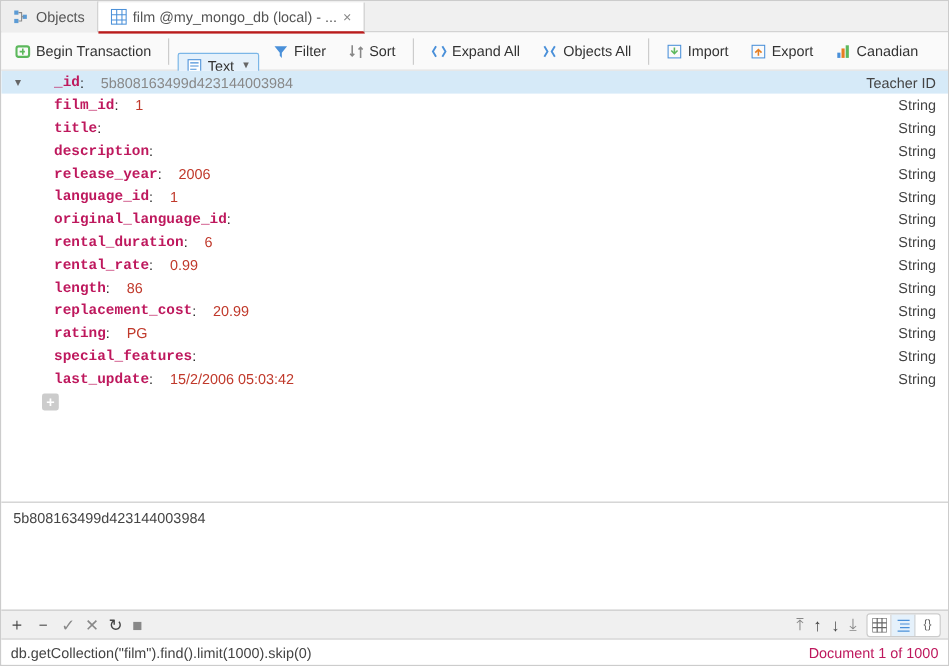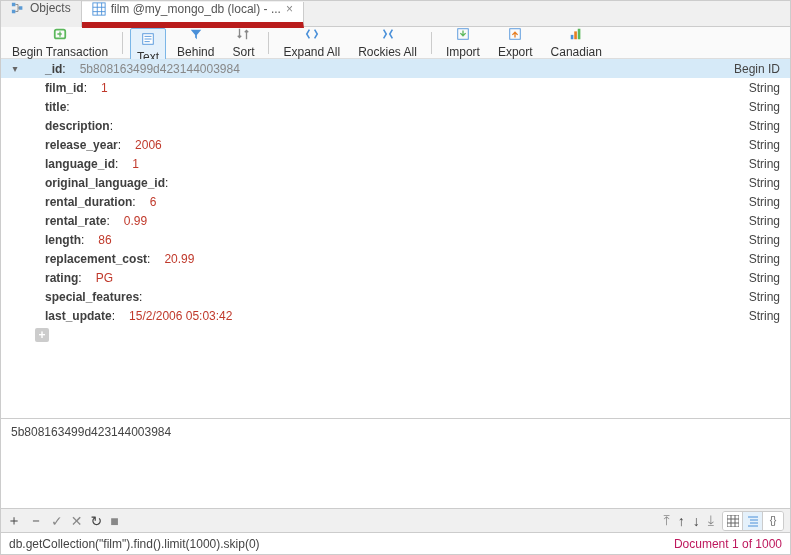--- a/index.html
+++ b/index.html
@@ -16,30 +16,31 @@
   }
   
   .tabbar {
     display: flex;
     background: #f0f0f0;
     border-bottom: 1px solid #ccc;
     height: 26px;
   }
   .tab {
     display: flex;
+    align-items: center;
     padding: 0 10px;
     gap: 5px;
     border-right: 1px solid #ccc;
     background: #eee;
     color: #555;
     height: 26px;
   }
   .tab.active {
     background: #fff;
-    border-bottom: 6px solid #b91c1c;
+    border-bottom: 2px solid #b91c1c;
     position: relative;
     top: 1px;
   }
   .tab .close { color:#888; font-size:12px; cursor:pointer;}
   .tab svg { width:14px; height:14px; }
   
   .toolbar {
     display: flex;
     align-items: center;
     background: #fafafa;
@@ -50,21 +51,20 @@
   }
   .tbtn {
     display: flex;
     align-items: center;
     padding: 3px 6px;
     gap: 4px;
     border: 1px solid transparent;
     border-radius: 2px;
     color: #333;
     white-space: nowrap;
-    flex-direction: column;
   }
   .tbtn.active {
     border: 1px solid #7bb6e7;
     background: #e5f1fb;
     margin-top: 24px;
   }
   .tsep { width:1px; height:22px; background:#ccc; margin:0 3px;}
   .tbtn svg {width:14px;height:14px;}
   .drop-caret {font-size:8px;color:#666;margin-left:2px;}
   
@@ -82,21 +82,21 @@
   .row.sel {
     background: #d6eaf8;
   }
   .toggle {
     width:12px; height:12px;
     display:inline-flex;align-items:center;justify-content:center;
     margin-right:6px;
     font-size:10px;color:#666;
   }
   .indent { width:18px; display:inline-block;}
-  .keyname { font-weight:bold; color:#404040; }
+  .keyname { font-weight:bold; color:#be185d;font-family:Liberation Mono, monospace; }
   .colon { color:#222; }
   .val { color:#c0392b; margin-left:14px;}
   .val.gray { color:#888; }
   .typecol {
     margin-left:auto;
     padding-right:10px;
     color:#444;
   }
   .plusbox {
     width:14px;height:14px;background:#ccc;color:#fff;
@@ -182,42 +182,42 @@
         <line x1="4" y1="8" x2="12" y2="8" stroke="#4a90d9"></line>
         <line x1="4" y1="11" x2="10" y2="11" stroke="#4a90d9"></line>
       </svg>
     <span>Text</span>
     <span class="drop-caret">▼</span>
   </div>
   <div class="tbtn">
     <svg viewBox="0 0 16 16">
         <path d="M2 3 L14 3 L9 9 L9 14 L7 12 L7 9 Z" fill="#4a90d9"></path>
       </svg>
-    <span>Behind</span>
+    <span>Filter</span>
   </div>
   <div class="tbtn">
     <svg viewBox="0 0 16 16">
         <path d="M4 2 L4 12 M2 10 L4 12 L6 10 M12 14 L12 4 M10 6 L12 4 L14 6" stroke="#888" stroke-width="1.5" fill="none"></path>
       </svg>
     <span>Sort</span>
   </div>
   <div class="tsep"></div>
   <div class="tbtn">
     <svg viewBox="0 0 16 16">
         <path d="M5 3 L2 8 L5 13" stroke="#4a90d9" stroke-width="1.8" fill="none"></path>
         <path d="M11 3 L14 8 L11 13" stroke="#4a90d9" stroke-width="1.8" fill="none"></path>
       </svg>
     <span>Expand All</span>
   </div>
   <div class="tbtn">
     <svg viewBox="0 0 16 16">
         <path d="M3 3 L6 8 L3 13" stroke="#4a90d9" stroke-width="1.8" fill="none"></path>
         <path d="M13 3 L10 8 L13 13" stroke="#4a90d9" stroke-width="1.8" fill="none"></path>
       </svg>
-    <span>Rockies All</span>
+    <span>Objects All</span>
   </div>
   <div class="tsep"></div>
   <div class="tbtn">
     <svg viewBox="0 0 16 16">
         <rect x="2" y="2" width="12" height="12" fill="none" stroke="#4a90d9"></rect>
         <path d="M8 4 L8 10 M5 7 L8 10 L11 7" stroke="#5cb85c" stroke-width="1.5" fill="none"></path>
       </svg>
     <span>Import</span>
   </div>
   <div class="tbtn">
@@ -237,21 +237,21 @@
   </div>
 </div>
 
 <div class="docview">
   <div class="row sel">
     <span class="toggle">▾</span>
     <span class="indent"></span>
     <span class="keyname">_id</span>
       <span class="colon"> :</span>
     <span class="val gray">5b808163499d423144003984</span>
-    <span class="typecol">Begin ID</span>
+    <span class="typecol">Teacher ID</span>
   </div>
   <div class="row">
       <span class="toggle"></span>
       <span class="indent"></span>
       <span class="keyname">film_id</span>
       <span class="colon"> :</span>
       <span class="val">1</span>
       <span class="typecol">String</span>
     </div>
   <div class="row">

